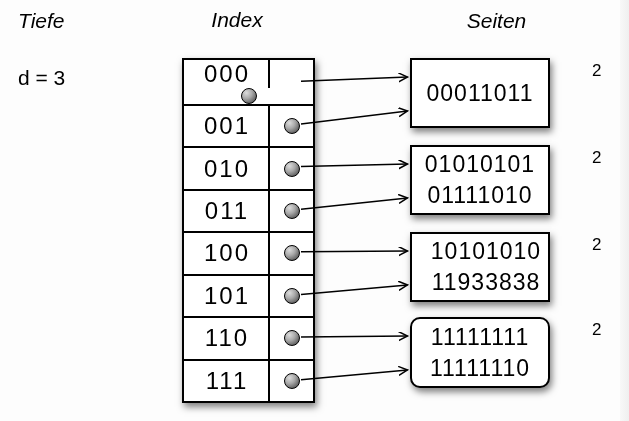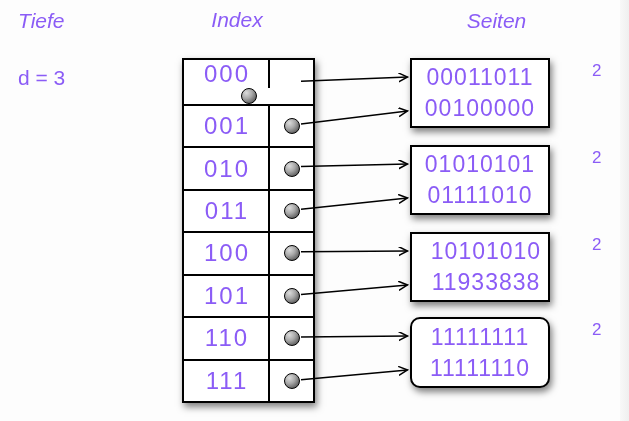--- a/index.html
+++ b/index.html
@@ -1,20 +1,20 @@
 <!DOCTYPE html>
 <html><head>
 <meta charset="utf-8">
 <style>
   html,body{margin:0;padding:0;background:#ffffff;}
   .canvas{
     position:relative;width:629px;height:421px;overflow:hidden;
     background:#fdfdfd;
     font-family:"Liberation Sans",sans-serif;
-    color:#8b5cf6;
+    color:#000000;
   }
   .hdr{position:absolute;font-size:21px;white-space:nowrap;}
   .italic{font-style:italic;}
   #lbl-tiefe{left:18px;top:9px;}
   #lbl-d3{left:18px;top:66px;}
   #lbl-index{left:182px;top:8px;width:110px;text-align:center;}
   #lbl-seiten{left:410px;top:9px;width:173px;text-align:center;}
 
   .table{
     position:absolute;left:182px;top:58px;width:133px;height:345px;
@@ -107,21 +107,20 @@
         <div class="cell key">111</div>
         <div class="cell ptr">
           <div class="dot"></div>
         </div>
       </div>
     </div>
 
   <div id="pages-layer">
       <div class="page" style="top: 58px; height: 70px;">
         <div class="rec">00011011</div>
-        <div class="rec">00100000</div>
       </div>
       <div class="ldepth" style="top: 61px;">2</div>
       <div class="page" style="top: 145px; height: 70px;">
         <div class="rec">01010101</div>
         <div class="rec">01111010</div>
       </div>
       <div class="ldepth" style="top: 148px;">2</div>
       <div class="page" style="top: 232px; height: 70px; padding-left: 12px;">
         <div class="rec">10101010</div>
         <div class="rec">11933838</div>

